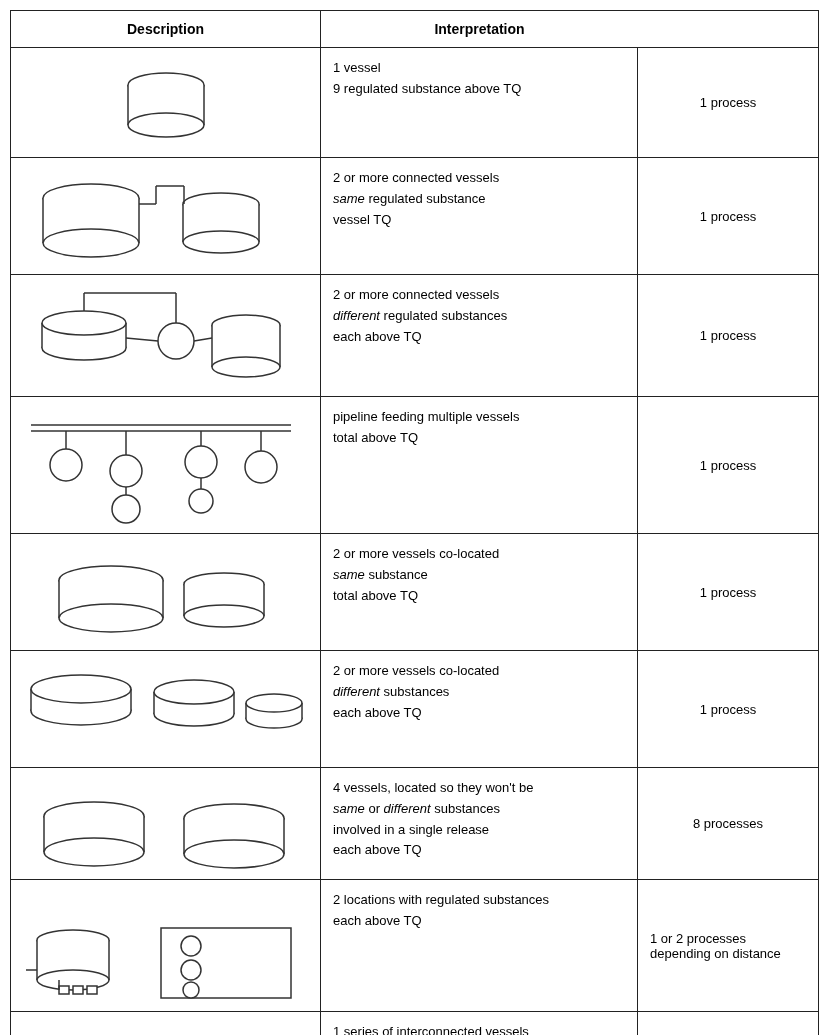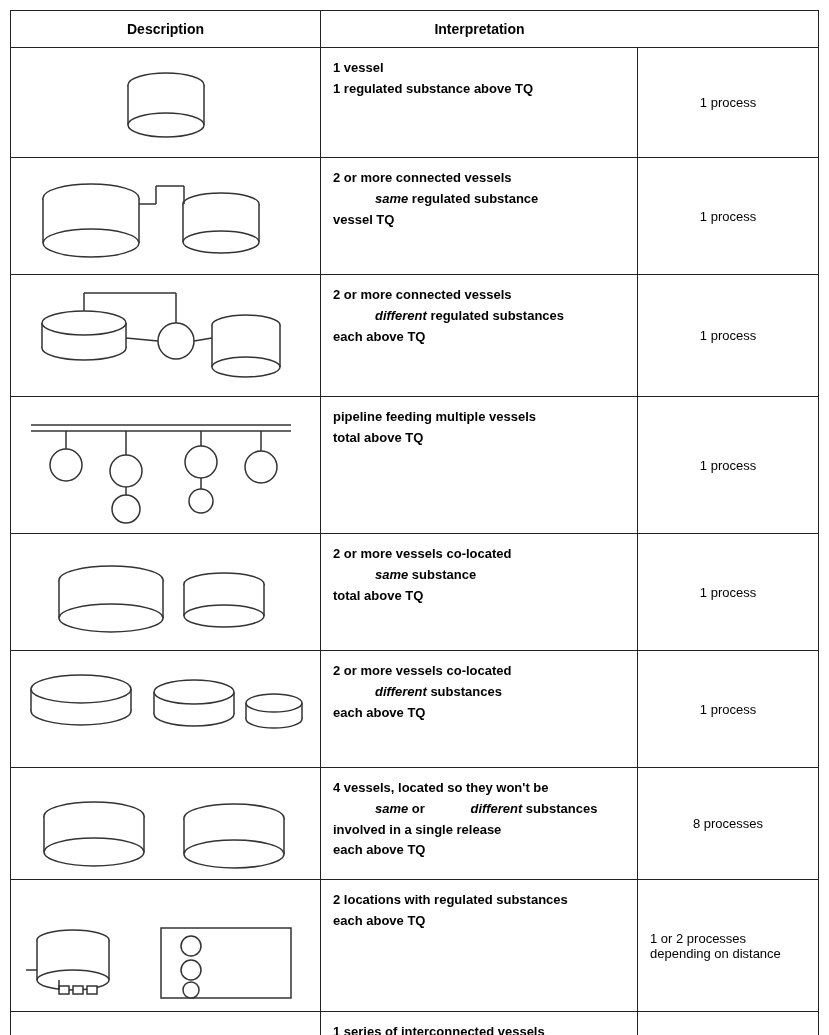--- a/index.html
+++ b/index.html
@@ -51,35 +51,34 @@
       border-right: none;
     }
     .cell-schematic {
       padding: 8px;
     }
     .cell-desc {
       justify-content: flex-start;
       align-items: flex-start;
       font-size: 13px;
       line-height: 1.6;
-      font-weight: bold;
     }
     .cell-interp {
       font-size: 13px;
     }
     
     svg {
       overflow: visible;
     }
     .vessel-fill {
       fill: #fff;
       stroke: #333;
       stroke-width: 1.5;
     }
-    em { font-style: italic; margin-left: 42px; }
+    em { font-style: italic; }
   </style>
 </head>
 <body>
 
 <div class="table-wrapper">
 
   <div class="table-header">
     <div class="col-header">Description</div>
     <div class="col-header">Interpretation</div>
   </div>
@@ -91,21 +90,21 @@
         <ellipse cx="60" cy="25" rx="38" ry="12" class="vessel-fill"></ellipse>
         <rect x="22" y="25" width="76" height="40" fill="#fff" stroke="none"></rect>
         <line x1="22" y1="25" x2="22" y2="65" stroke="#333" stroke-width="1.5"></line>
         <line x1="98" y1="25" x2="98" y2="65" stroke="#333" stroke-width="1.5"></line>
         <ellipse cx="60" cy="65" rx="38" ry="12" class="vessel-fill"></ellipse>
       </svg>
     </div>
     <div class="cell cell-desc">
       <div>
         <div>1 vessel</div>
-        <div>1 regulated substance above TQ</div>
+        <div>9 regulated substance above TQ</div>
       </div>
     </div>
     <div class="cell cell-interp">
       <span>1 process</span>
     </div>
   </div>
 
   <div class="table-row">
     <div class="cell cell-schematic">
       <svg width="260" height="100" viewBox="0 0 260 100">

